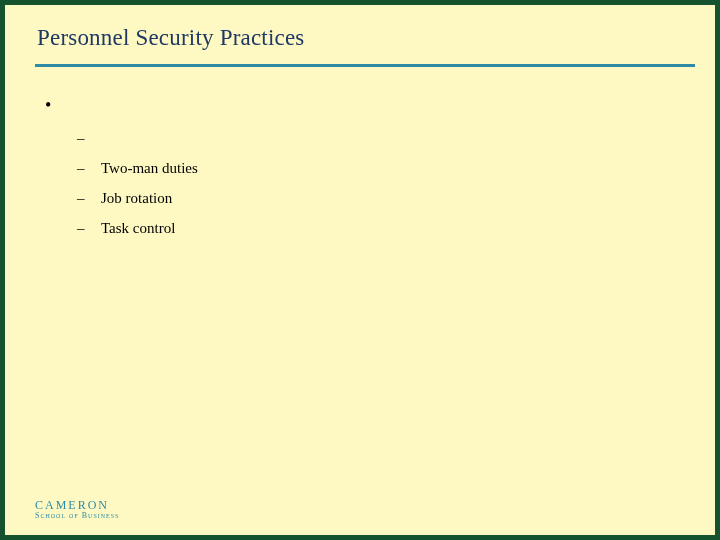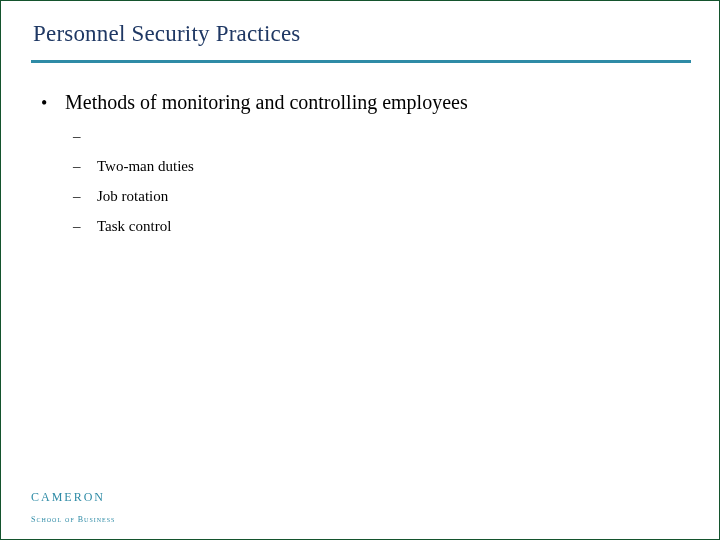--- a/index.html
+++ b/index.html
@@ -5,23 +5,23 @@
   html, body {
     margin: 0;
     padding: 0;
     background: #e8e8e8;
     font-family: "Liberation Serif", serif;
   }
   .slide {
     position: relative;
     width: 720px;
     height: 540px;
-    background: #ffffff;
+    background: #fef9c3;
     box-sizing: border-box;
-    border: 1px solid #14532d;
+    border: 5px solid #14532d;
     overflow: hidden;
   }
   .slide-title {
     position: absolute;
     top: 20px;
     left: 32px;
     right: 30px;
     font-size: 23px;
     font-weight: 400;
     color: #1f3864;
@@ -77,37 +77,35 @@
   }
   .logo-name {
     font-size: 12px;
     letter-spacing: 2px;
     font-variant: small-caps;
   }
   .logo-subtitle {
     font-size: 8px;
     letter-spacing: 1px;
     font-variant: small-caps;
-    margin-top: 12px;
   }
 </style>
 </head>
 <body>
 
 <div class="slide">
 
   <div class="slide-title">Personnel Security Practices</div>
 
   <div class="title-rule"></div>
 
   <div class="bullet-list">
 
     <div class="bullet-item">
       <span class="marker">•</span>
-      <span>Methods of monitoring and controlling employees</span>
     </div>
 
     <div class="sub-list">
 
       <div class="sub-item">
         <span class="marker">–</span>
       </div>
 
       <div class="sub-item">
         <span class="marker">–</span>

